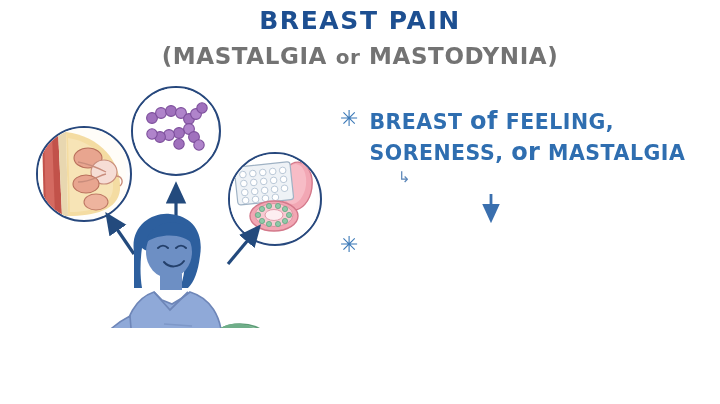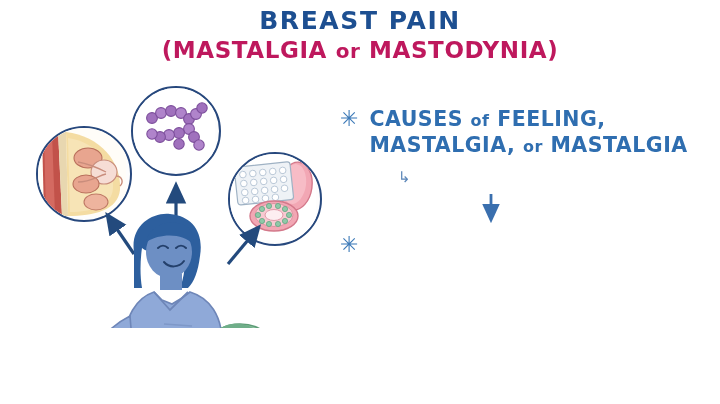--- a/index.html
+++ b/index.html
@@ -34,23 +34,23 @@
     font-size: 25px;
     letter-spacing: 1.6px;
     color: #1d4f91;
     display: block;
   }
   .title-sub {
     font-family: "DejaVu Sans", sans-serif;
     font-weight: bold;
     font-size: 23px;
     letter-spacing: 0.6px;
-    color: #be185d;
+    color: #737373;
     display: block;
-    margin-top: 3px;
+    margin-top: 9px;
   }
   .title-sub .lc {
     text-transform: lowercase;
     font-size: 20px;
   }
 
   
   .bullet-row {
     position: absolute;
     display: flex;
@@ -67,21 +67,21 @@
   .bullet-text {
     font-family: "DejaVu Sans", sans-serif;
     font-weight: bold;
     font-size: 20.5px;
     letter-spacing: 0.5px;
     color: #2f6eb0;
     line-height: 1.28;
   }
   .bullet-text .lc {
     text-transform: lowercase;
-    font-size: 16px;
+    font-size: 24px;
     font-weight: bold;
   }
 
   #bullet-1 { top: 106px; left: 340px; width: 370px; }
   #bullet-2 { top: 232px; left: 340px; width: 370px; }
 
   .subnote {
     position: absolute;
     top: 168px;
     left: 398px;
@@ -323,21 +323,21 @@
       <path d="M176 170 C190 162, 222 160, 248 166 C262 169, 266 178, 256 184
                C230 192, 190 190, 172 182 Z" fill="#8cc3a0" stroke="#5d9c76" stroke-width="1.6"></path>
 
       <ellipse cx="252" cy="174" rx="12" ry="10" fill="#a8d4b6" stroke="#5d9c76" stroke-width="1.4"></ellipse>
       <path d="M246 170 L258 170 M246 176 L258 176" stroke="#5d9c76" stroke-width="1.1"></path>
     </g>
   </svg>
 
   <div class="bullet-row" id="bullet-1">
     <span class="bullet-mark">✳</span>
-    <span class="bullet-text"><span>CAUSES </span><span class="lc">of</span><span> FEELING,</span><br><span>MASTALGIA, </span><span class="lc">or</span><span> MASTALGIA</span></span>
+    <span class="bullet-text"><span>BREAST </span><span class="lc">of</span><span> FEELING,</span><br><span>SORENESS, </span><span class="lc">or</span><span> MASTALGIA</span></span>
   </div>
 
   <div class="subnote">
     <span class="subnote-arrow">↳</span>
   </div>
 
   <svg class="down-arrow" viewBox="0 0 22 36">
     <defs>
       <marker id="dn" markerWidth="7" markerHeight="7" refX="5.5" refY="3.2" orient="auto">
         <path d="M0,0 L7,3.2 L0,6.4 Z" fill="#3a6fae"></path>

